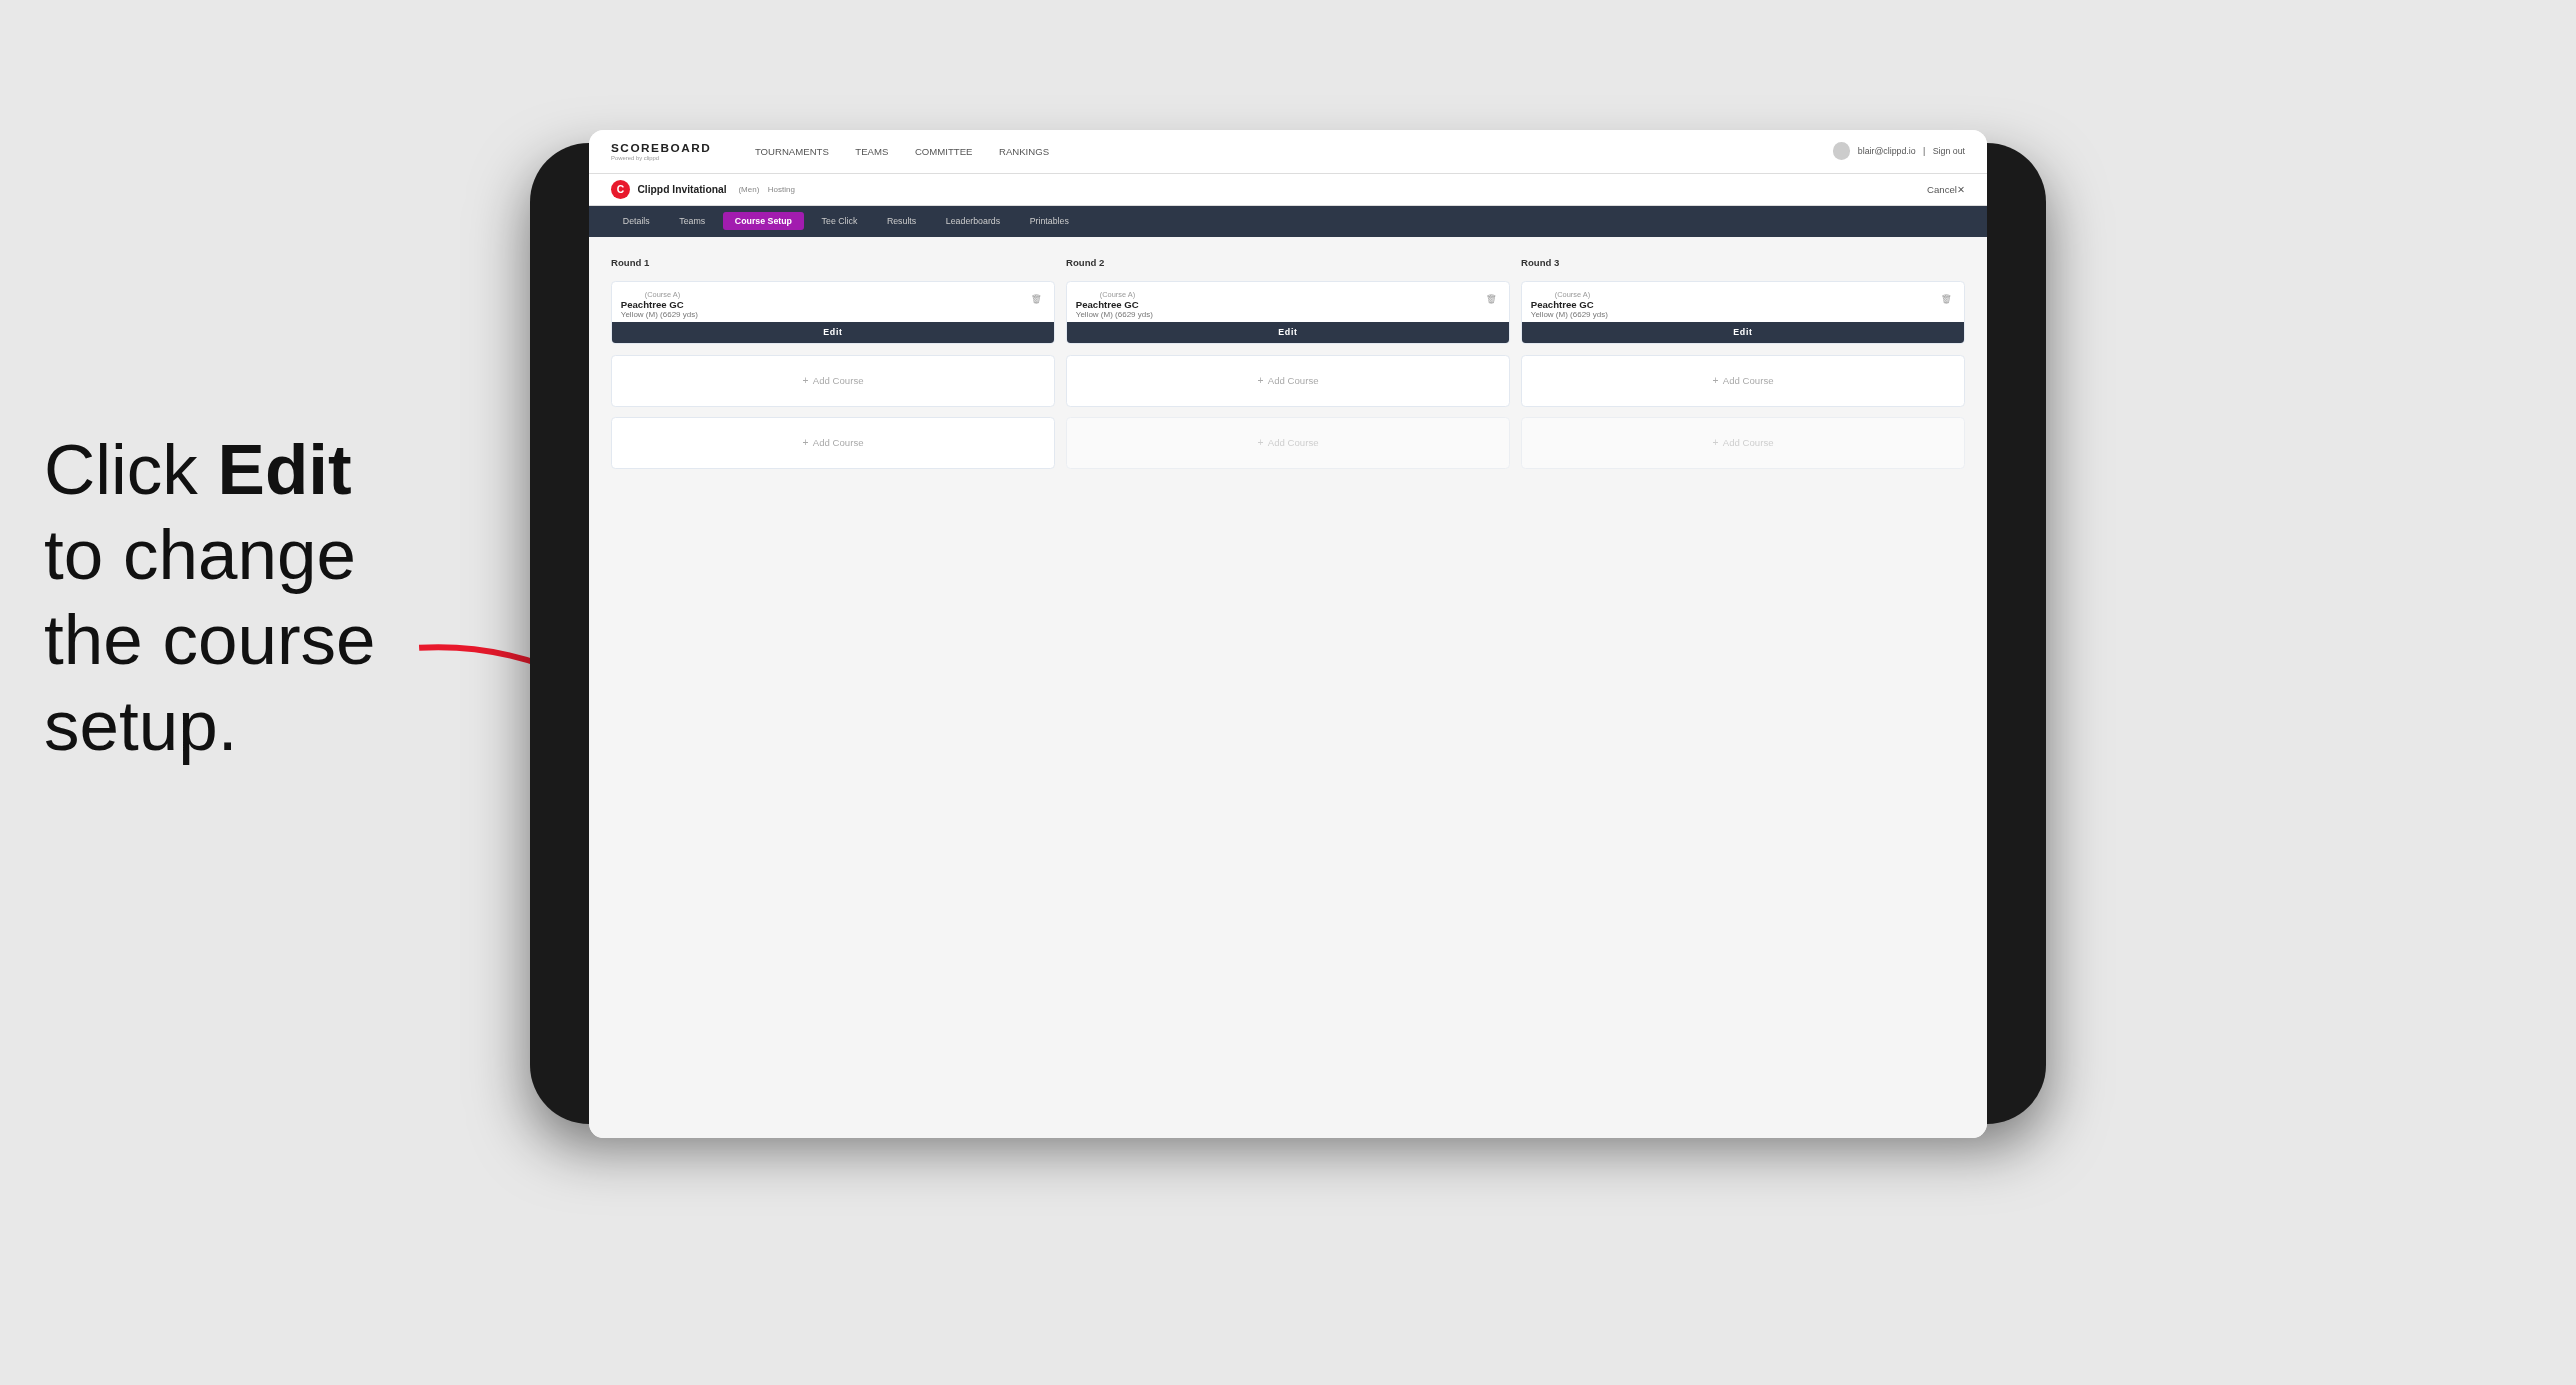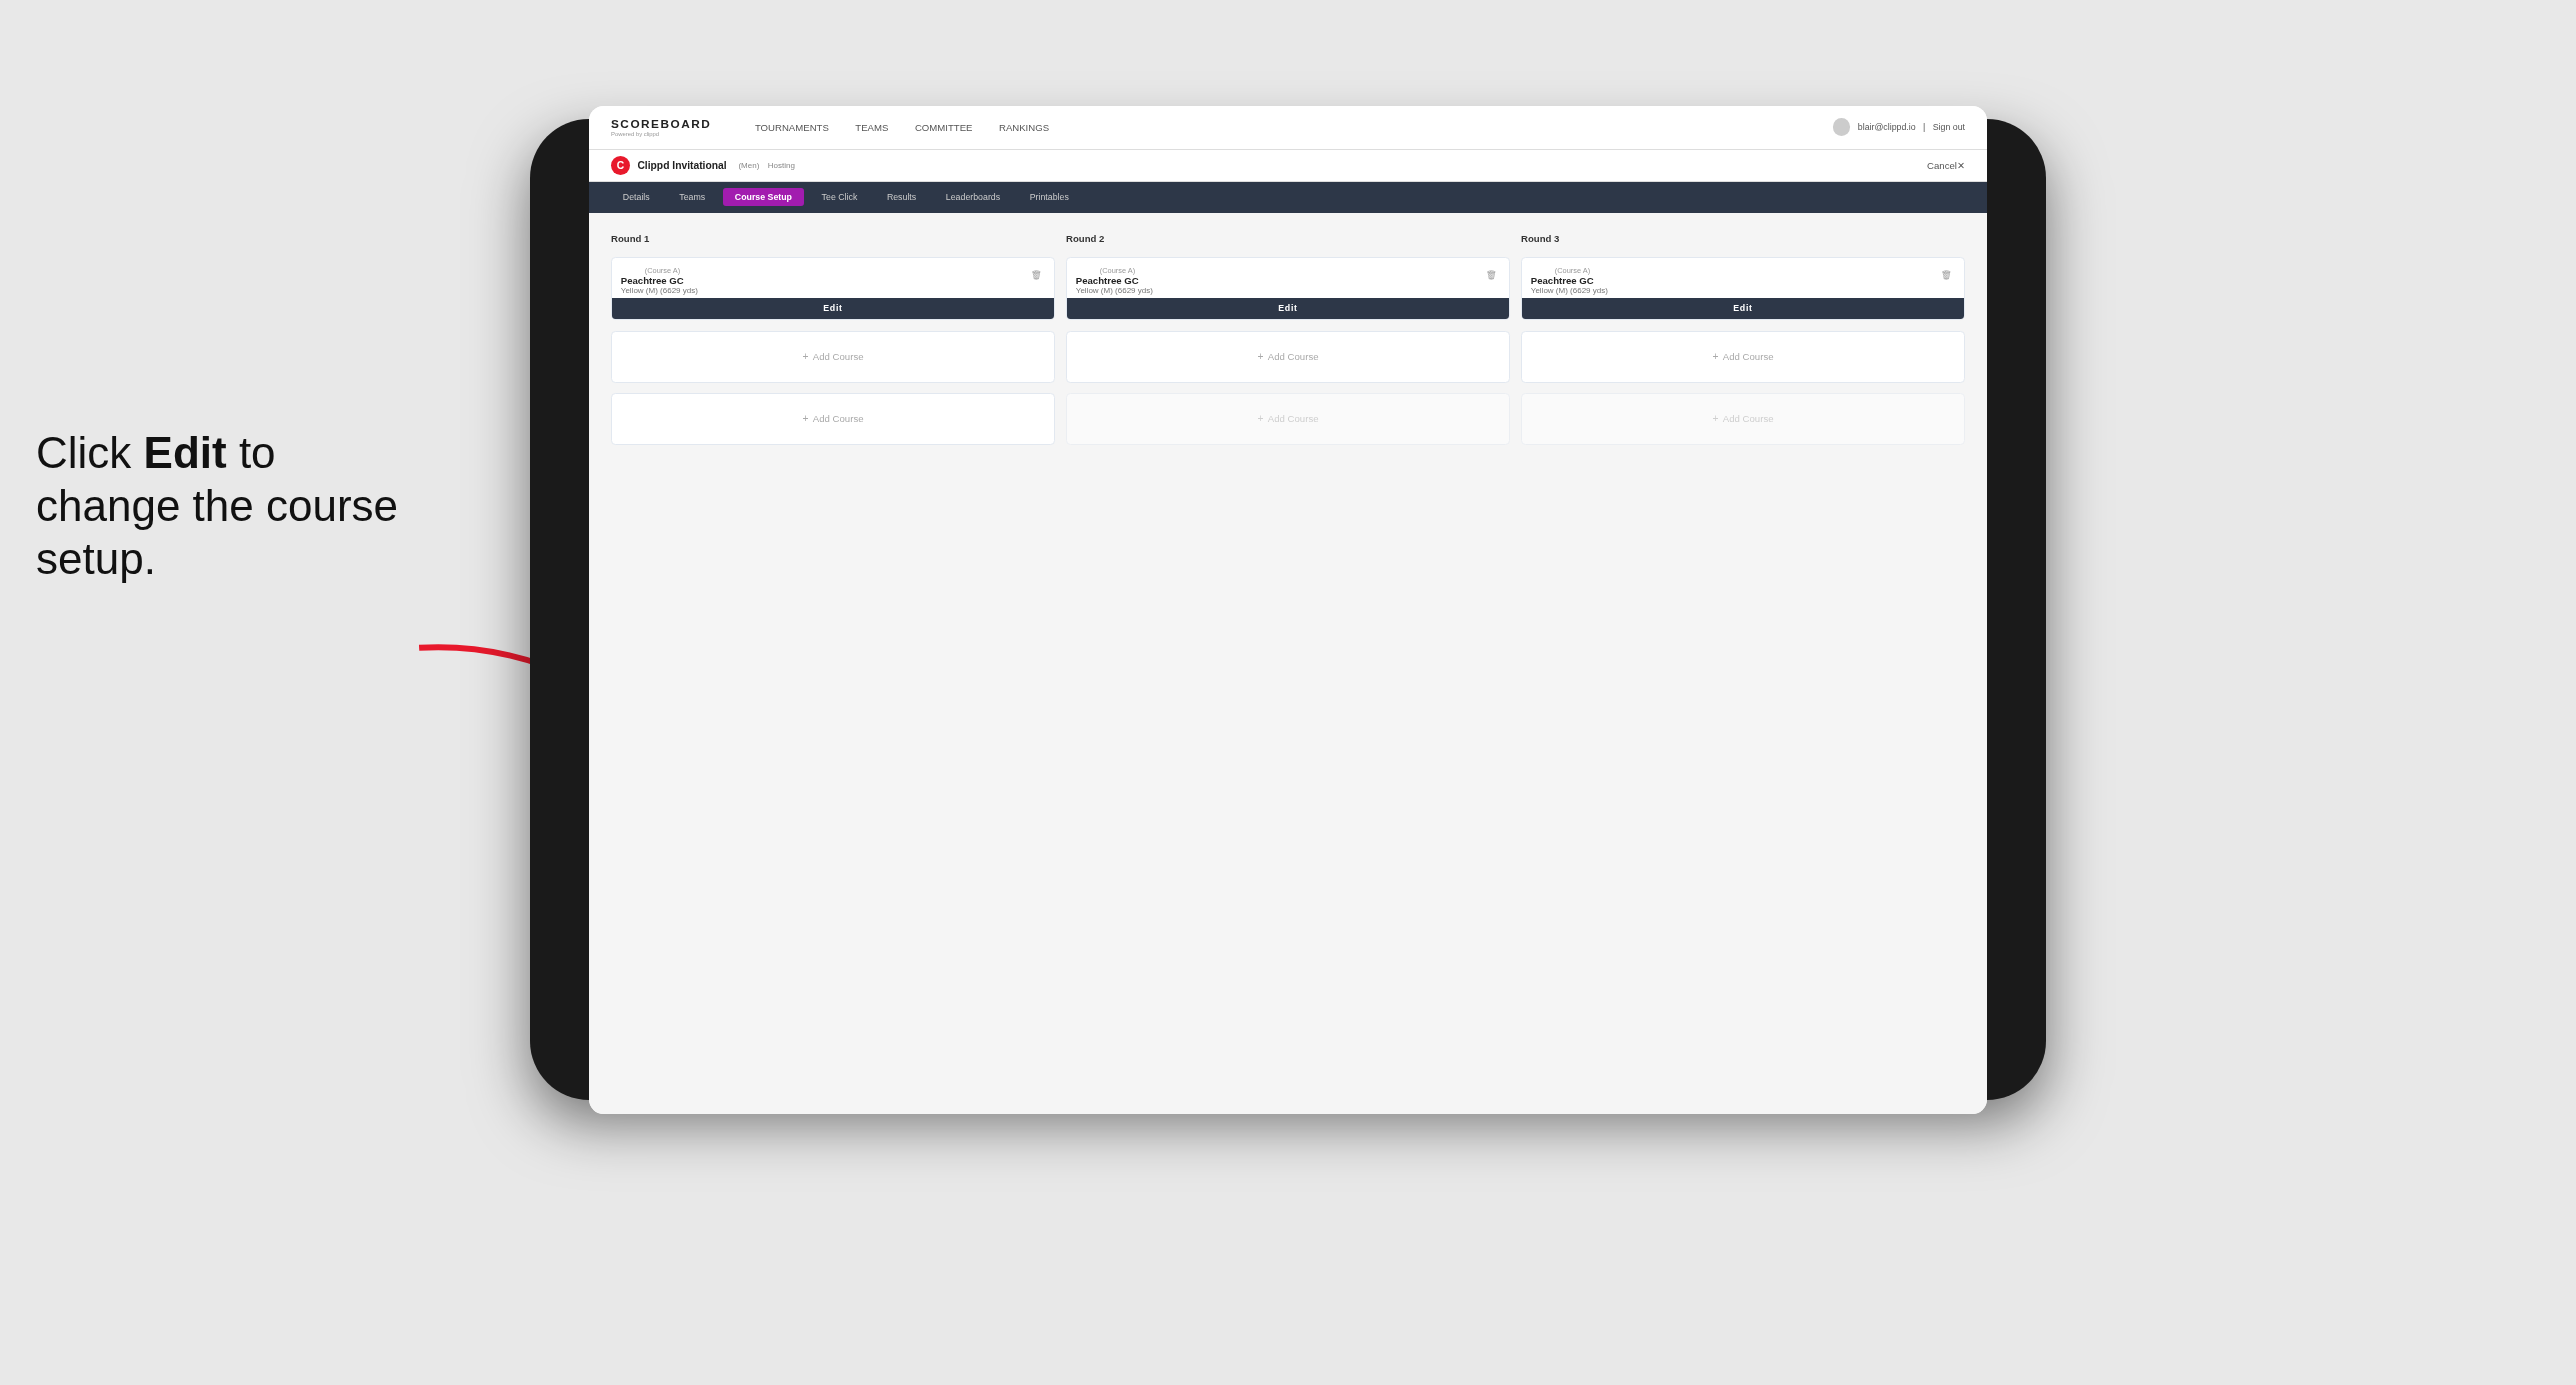--- a/index.html
+++ b/index.html
@@ -10,23 +10,23 @@
       height: 1386px;
       display: flex;
       align-items: center;
       justify-content: center;
       position: relative;
     }
 
     
     .annotation {
       position: absolute;
-      left: 36px;
+      left: 44px;
       top: 427px;
-      font-size: 44px;
+      font-size: 71px;
       line-height: 1.2;
       color: #111;
       max-width: 383px;
     }
     .annotation strong {
       font-weight: 900;
     }
 
     
     .arrow-container {
@@ -38,21 +38,21 @@
     }
 
     
     .tablet {
       width: 1516px;
       height: 981px;
       background: #1a1a1a;
       border-radius: 59px;
       position: absolute;
       left: 530px;
-      top: 119px;
+      top: 143px;
       box-shadow: 0 22px 59px rgba(0,0,0,0.5);
       display: flex;
       align-items: center;
       justify-content: center;
     }
     .tablet-screen {
       width: 1398px;
       height: 1008px;
       background: #f5f5f5;
       border-radius: 14.7px;

